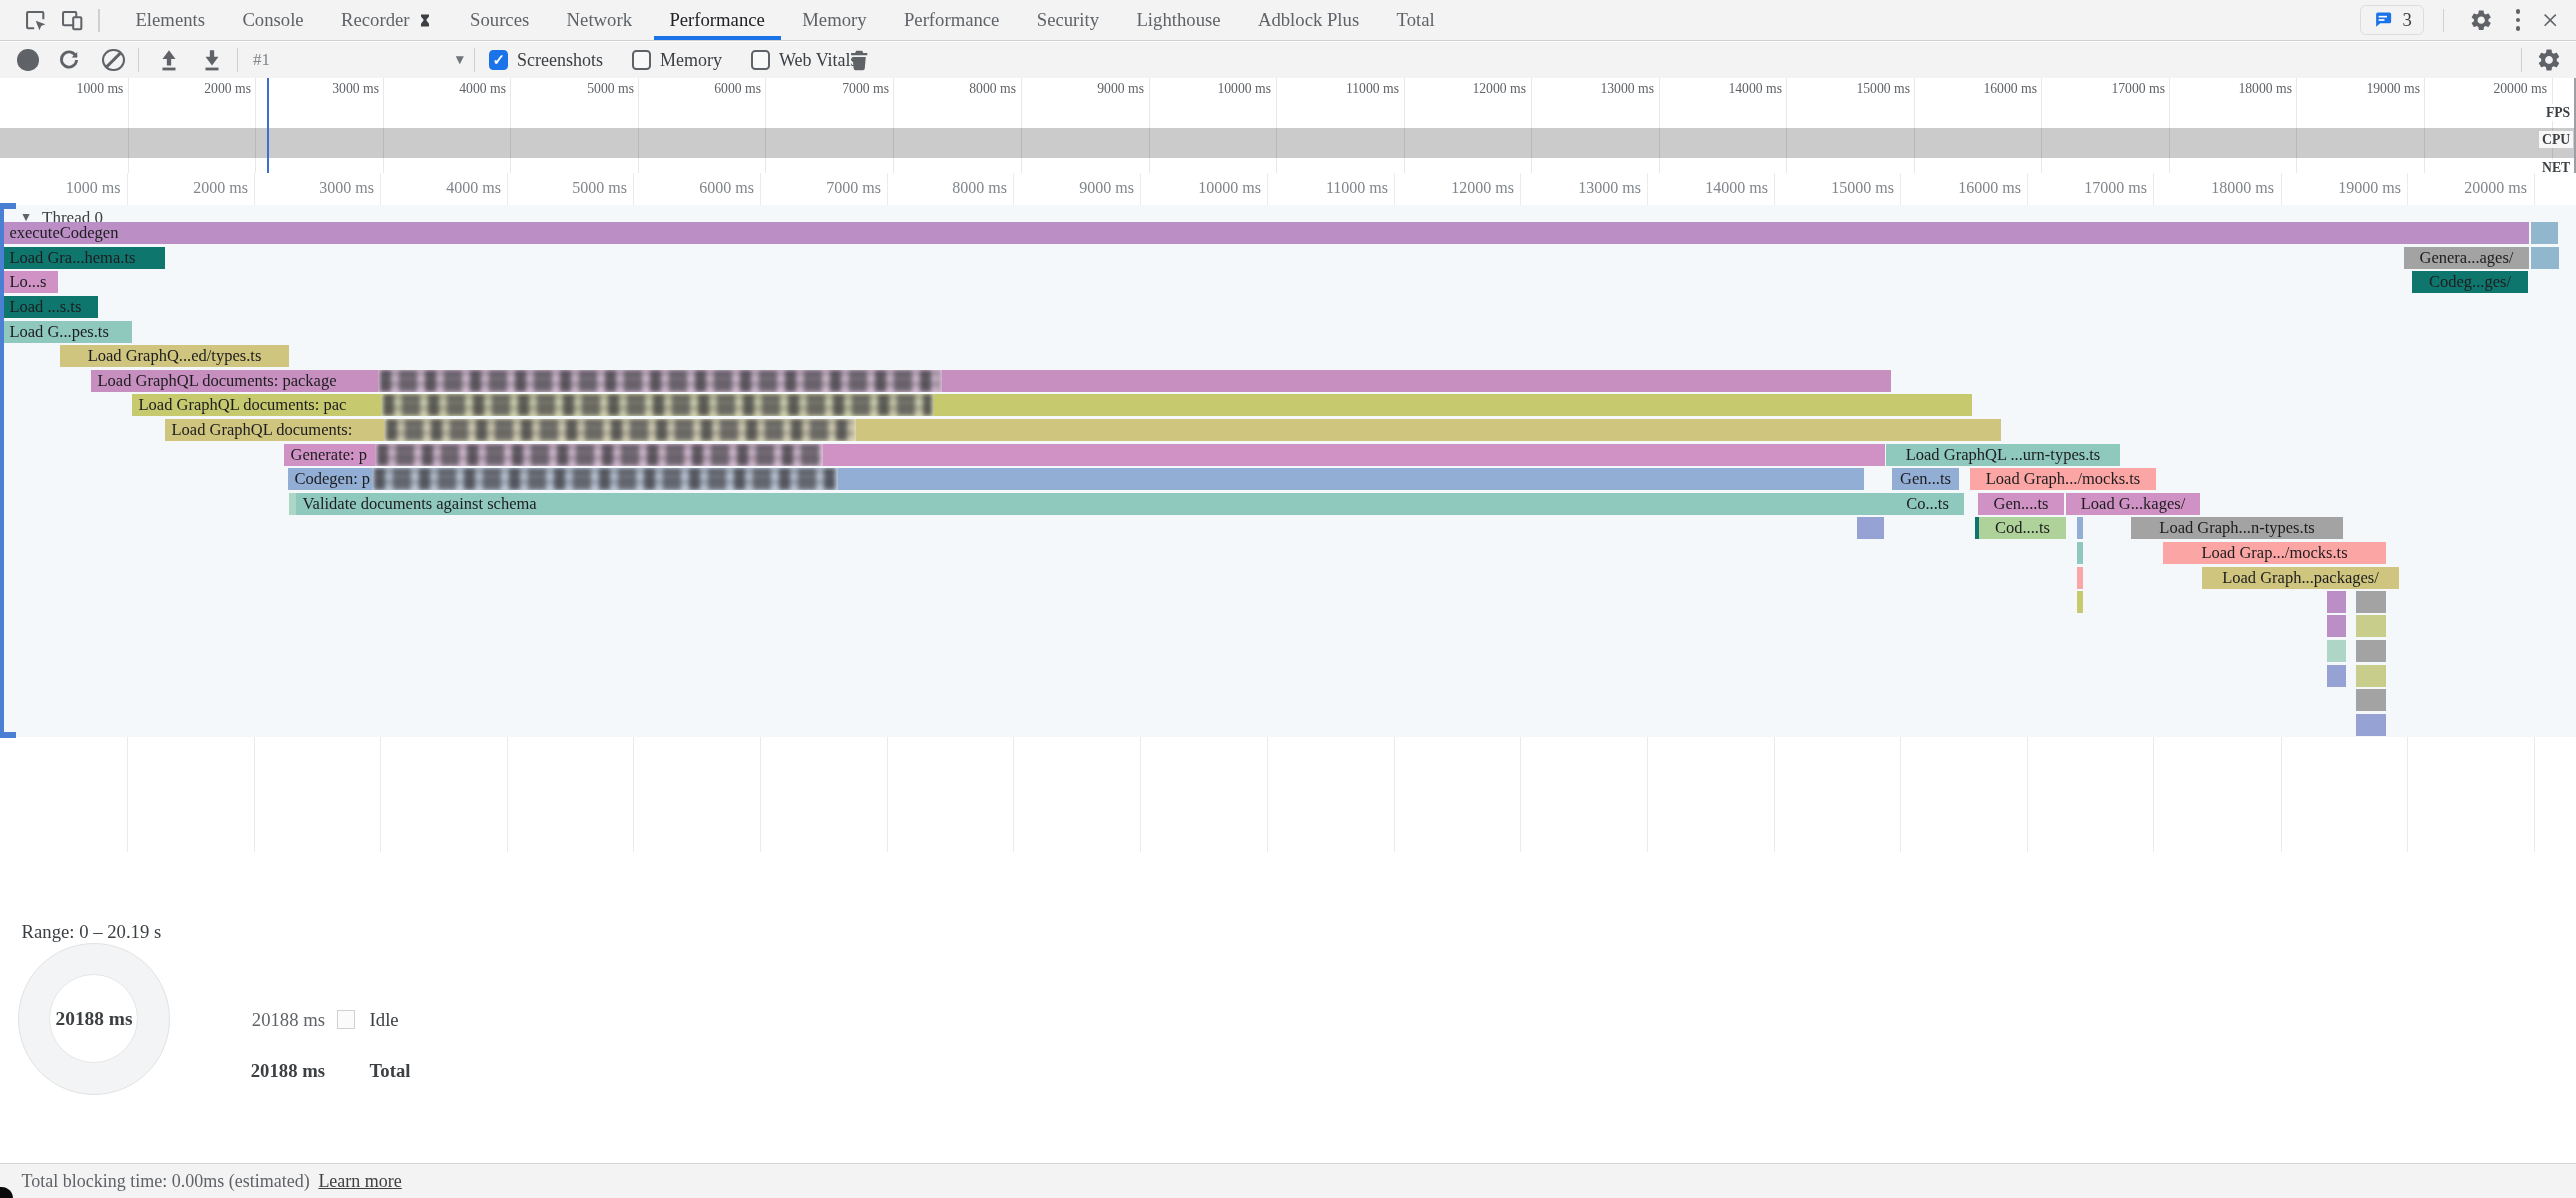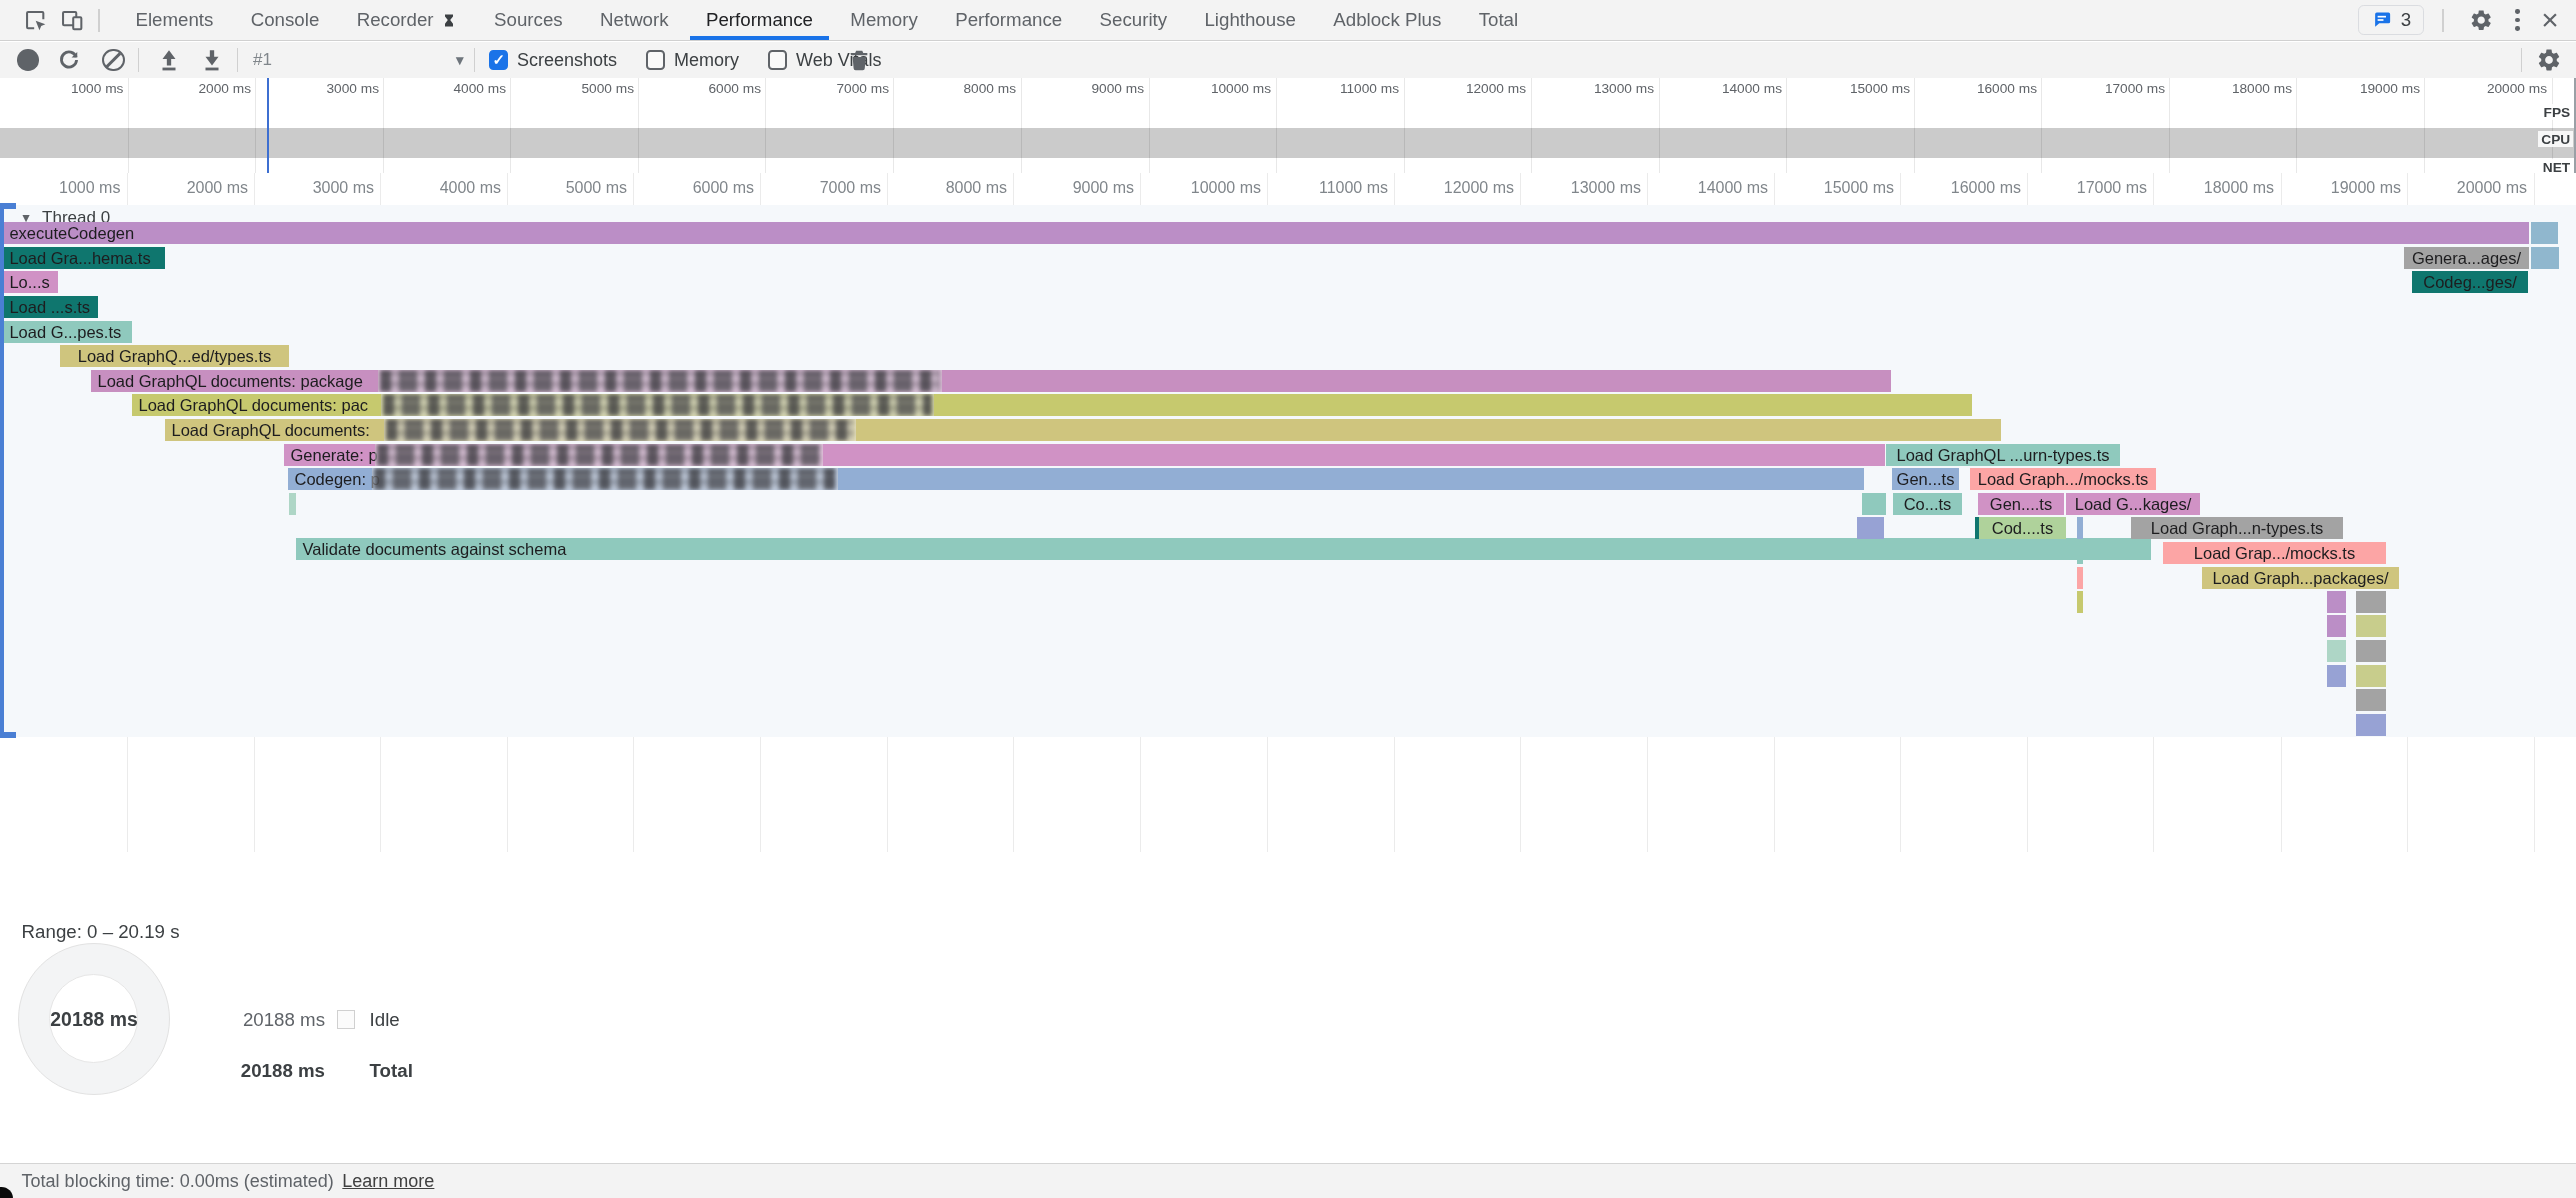--- a/index.html
+++ b/index.html
@@ -1,17 +1,17 @@
 <!DOCTYPE html>
 <html style="font-size:11.5px"><head>
 <meta charset="utf-8">
 <style>
   html,body{margin:0;padding:0;background:#fff;}
   #stage{position:relative;width:2576px;height:1199px;overflow:hidden;
-         font-family:Liberation Sans, sans-serif;color:#3c4043;
+         font-family:Liberation Serif, serif;color:#3c4043;
          -webkit-font-smoothing:antialiased;}
   .abs{position:absolute;}
   
   #tabbar{left:0;top:0;width:2576px;height:40px;background:#f3f3f3;border-bottom:1.4px solid #d0d0d0;
           display:flex;align-items:stretch;}
   #tabbar .icons{display:flex;align-items:center;padding-left:17px;}
   .ic-btn{width:37px;height:32px;display:flex;align-items:center;justify-content:center;}
   .vsep{width:1.4px;height:23px;background:#d0d0d0;margin:0 7.2px;align-self:center;}
   #panel-tabs{display:flex;align-items:stretch;margin-left:10px;}
   #panel-tabs .tab{display:flex;align-items:center;gap:7.2px;padding:0 18.7px;font-size:18.7px;color:#5f6368;
@@ -386,21 +386,21 @@
         <div class="bar c-pink left" style="left: 284px; top: 239px; width: 1601px;"><span>Generate: p</span><div class="smudge" style="left: 91px; width: 448px;">
             <i></i>
           </div></div>
         <div class="bar c-teal" style="left: 1886px; top: 239px; width: 234px;"><span>Load GraphQL ...urn-types.ts</span></div>
         <div class="bar c-blue left" style="left: 288px; top: 263px; width: 1576px;"><span>Codegen: p</span><div class="smudge" style="left: 84px; width: 466px;">
             <i></i>
           </div></div>
         <div class="bar c-blue" style="left: 1892px; top: 263px; width: 67px;"><span>Gen...ts</span></div>
         <div class="bar c-tan" style="left: 1970px; top: 263px; width: 186px;"><span>Load Graph.../mocks.ts</span></div>
         <div class="bar c-tealLight" style="left: 289px; top: 288px; width: 7.2px;"></div>
-        <div class="bar c-teal left" style="left: 296px; top: 288px; width: 1855px; margin-top: 45px;"><span>Validate documents against schema</span></div>
+        <div class="bar c-teal left" style="left: 296px; top: 288px; width: 1668px;"><span>Validate documents against schema</span></div>
         <div class="bar c-teal" style="left: 1862px; top: 288px; width: 24.4px;"></div>
         <div class="bar c-teal" style="left: 1893px; top: 288px; width: 69px;"><span>Co...ts</span></div>
         <div class="bar c-pink" style="left: 1978px; top: 288px; width: 86px;"><span>Gen....ts</span></div>
         <div class="bar c-pink" style="left: 2066px; top: 288px; width: 134px;"><span>Load G...kages/</span></div>
         <div class="bar c-periwinkle" style="left: 1857px; top: 312px; width: 27px;"></div>
         <div class="bar c-purple" style="left: 1975px; top: 312px; width: 3.6px;"></div>
         <div class="bar c-greenLight" style="left: 1979px; top: 312px; width: 87px;"><span>Cod....ts</span></div>
         <div class="bar c-blue" style="left: 2077px; top: 312px; width: 2.9px;"></div>
         <div class="bar c-green" style="left: 2131px; top: 312px; width: 212px;"><span>Load Graph...n-types.ts</span></div>
         <div class="bar c-teal" style="left: 2077px; top: 337px; width: 2.9px;"></div>

